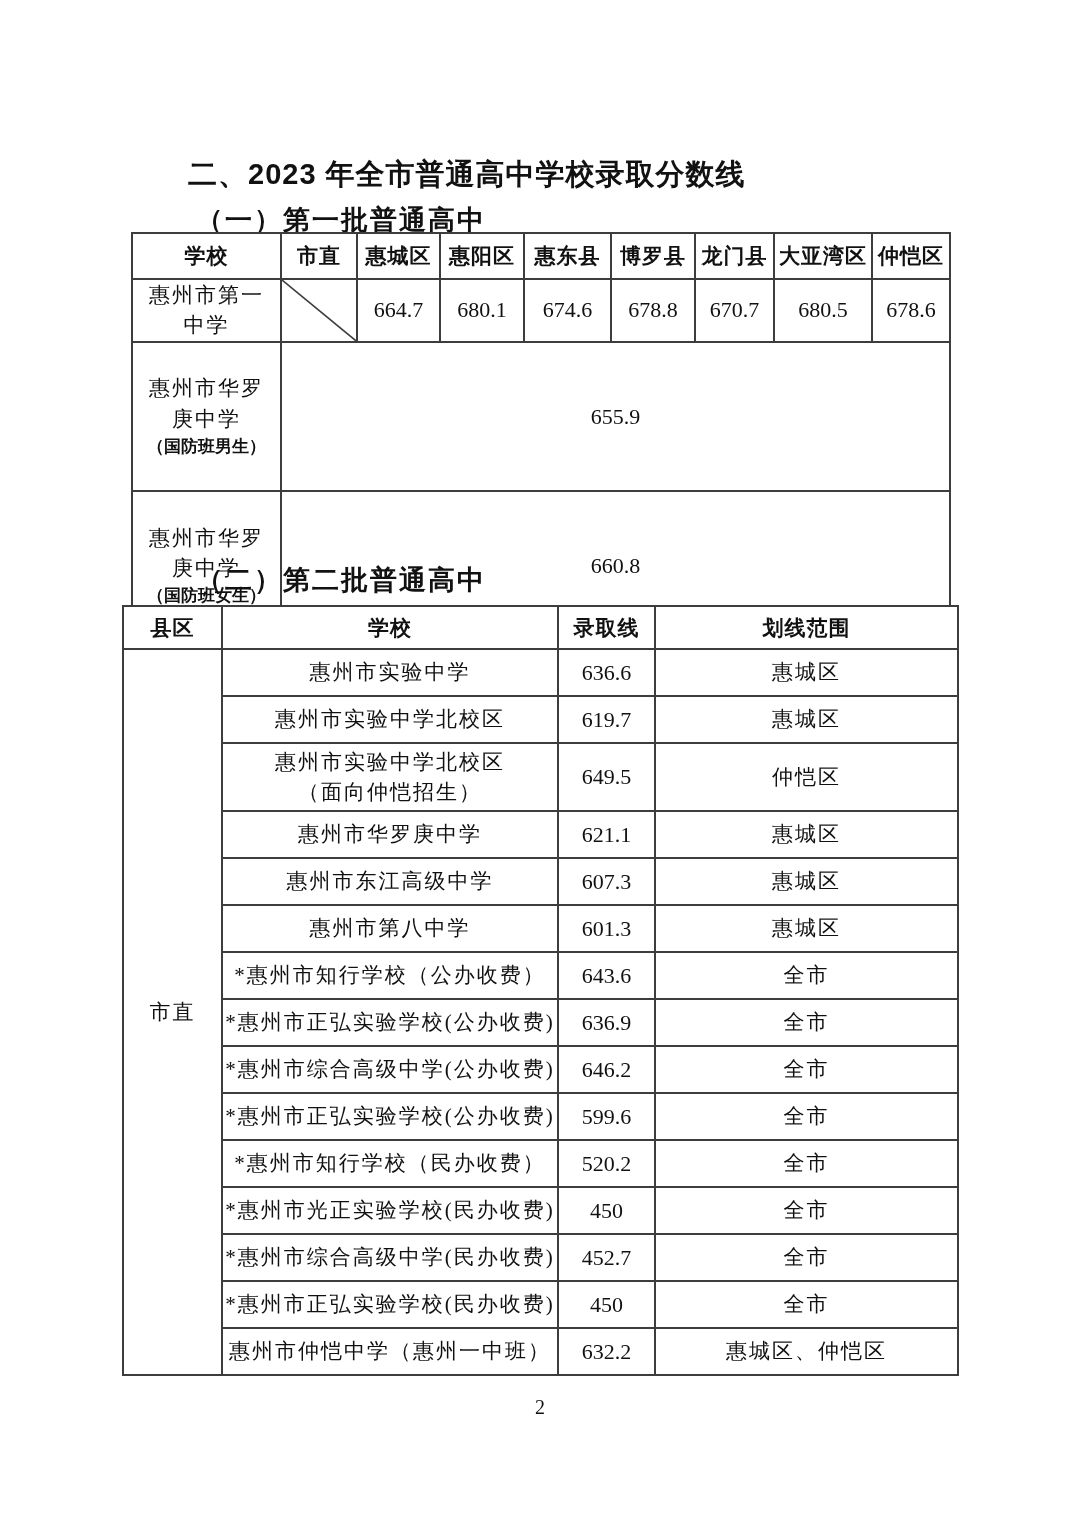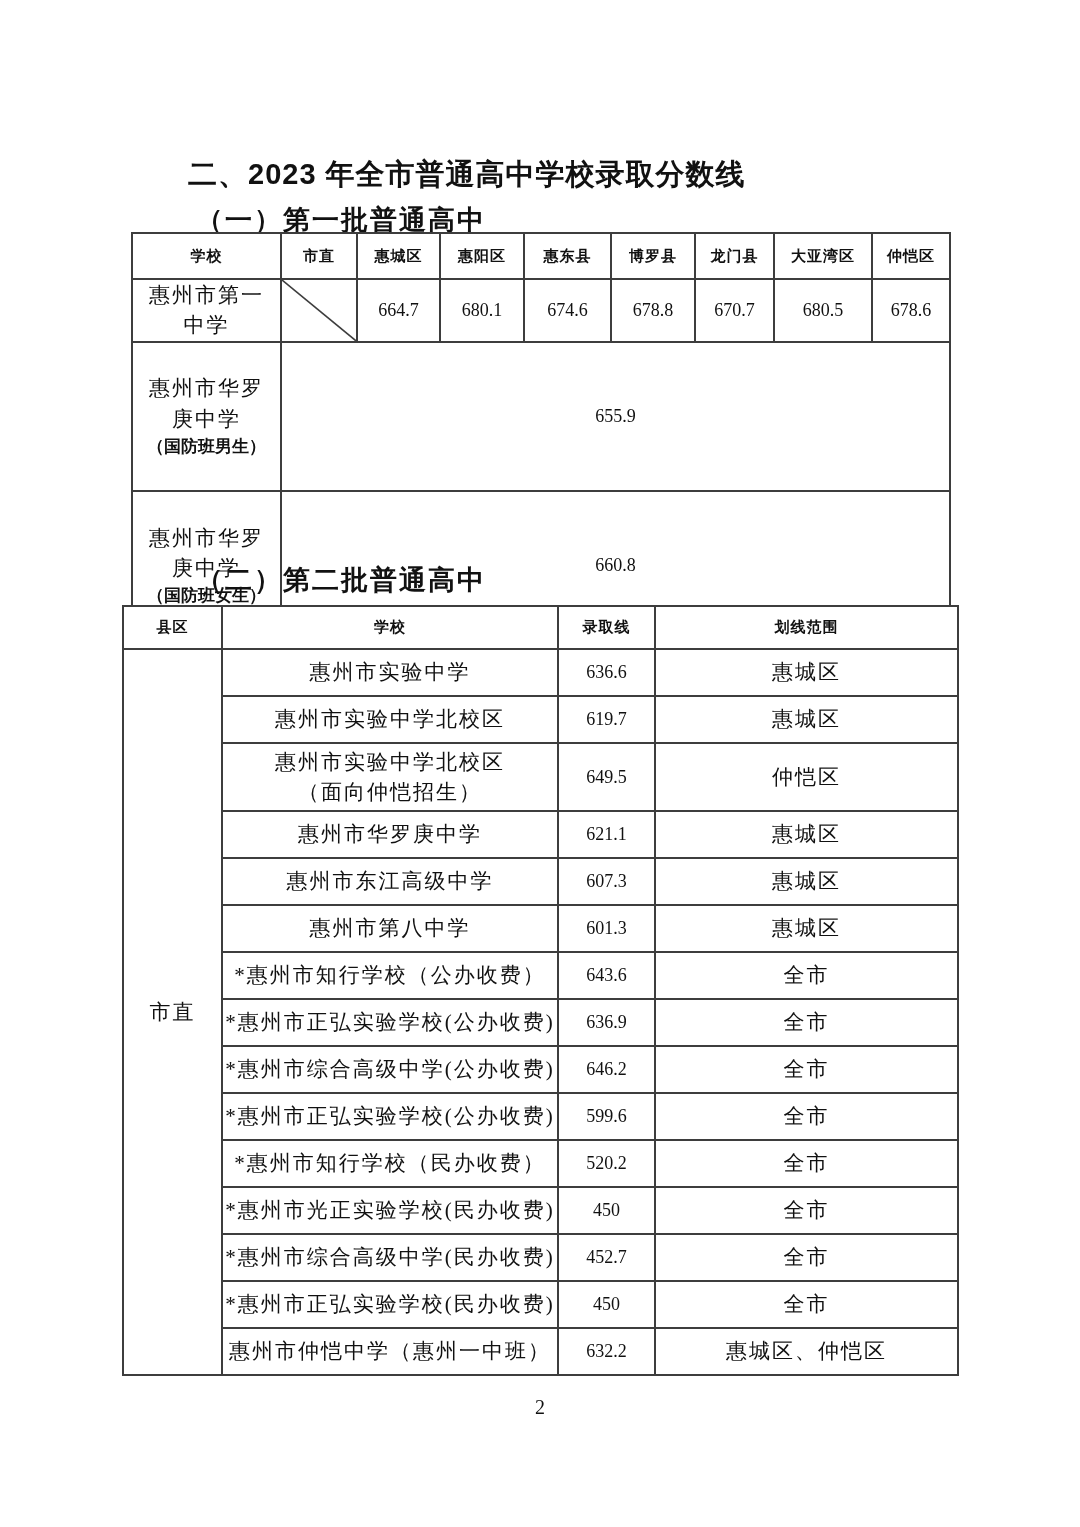--- a/index.html
+++ b/index.html
@@ -31,28 +31,28 @@
   }
   #table1 { left: 131px; top: 232px; width: 818px; }
   #table2 { left: 122px; top: 605px; width: 835px; }
   th, td {
     border: 2px solid #3d3d3d;
     text-align: center; vertical-align: middle;
     overflow: hidden;
   }
   th {
     font-family: "Liberation Sans", sans-serif;
-    font-size: 15px; font-weight: 700; letter-spacing: 1px;
+    font-size: 21px; font-weight: 700; letter-spacing: 1px;
   }
   td.school-cell, td.range-cell, td.district-cell {
     font-size: 21px; letter-spacing: 2px; white-space: pre-line;
     line-height: 1.45;
   }
   td.score-cell {
-    font-size: 18px; letter-spacing: 0;
+    font-size: 22px; letter-spacing: 0;
   }
   td.diag-cell { position: relative; padding: 0; }
   td.diag-cell svg { position: absolute; left: 0; top: 0; width: 100%; height: 100%; display: block; }
 
   .school-note {
     display: block;
     font-family: "Liberation Sans", sans-serif;
     font-size: 17px; font-weight: 700; letter-spacing: 0;
     line-height: 1.5;
   }

